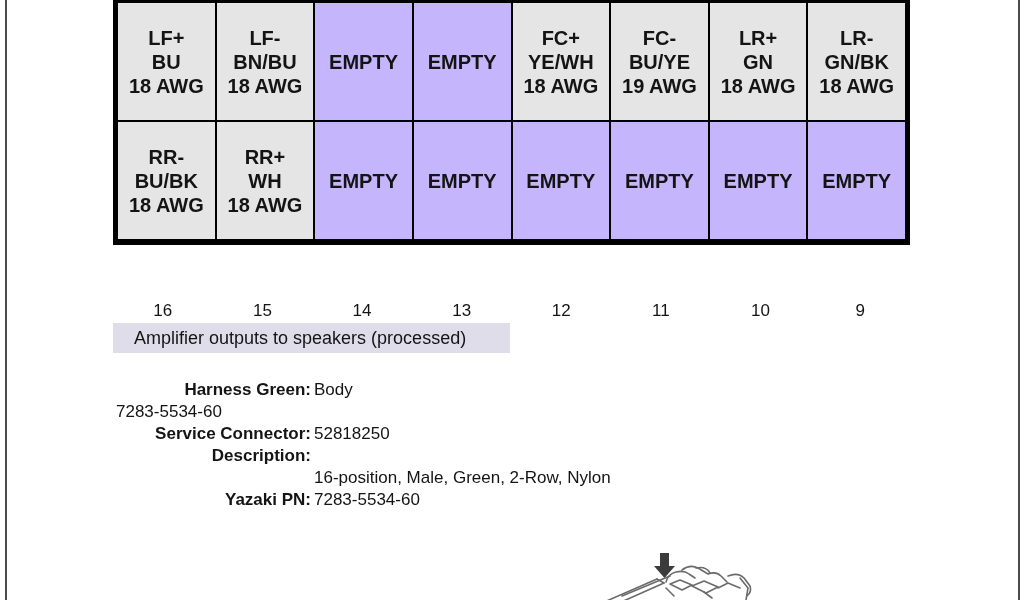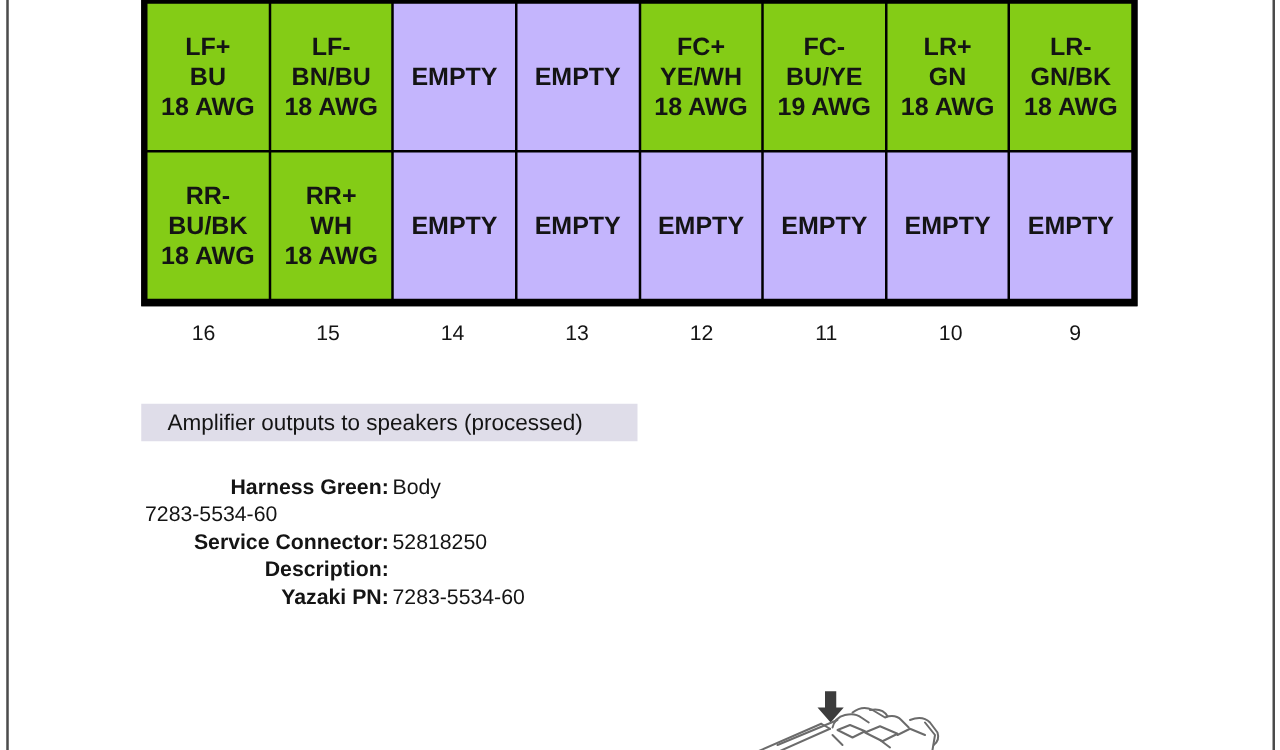--- a/index.html
+++ b/index.html
@@ -40,35 +40,36 @@
     display: flex;
     align-items: center;
     justify-content: center;
     text-align: center;
     font-weight: bold;
     font-size: 20px;
     line-height: 24px;
     white-space: pre-line;
     letter-spacing: 0px;
   }
-  .cell.wired { background: #84cc16; }
+  .cell.wired { background: #e5e5e5; }
   .cell.empty { background: #c4b5fd; text-align: right; }
 
   
   .pin-numbers {
     position: absolute;
     left: 113px; top: 255px;
     width: 797px;
     display: grid;
     grid-template-columns: repeat(8, 1fr);
   }
   .pin-number {
     text-align: center;
     font-size: 17px;
     line-height: 24px;
+    margin-top: 44px;
   }
 
   
   .section-label {
     position: absolute;
     left: 113px; top: 323px;
     width: 397px; height: 30px;
     background: #dfdde9;
     font-size: 18px;
     line-height: 30px;
@@ -174,20 +175,21 @@
     </div>
     <div class="detail-row">
       <span class="detail-label">Service Connector:</span>
       <span class="detail-value">52818250</span>
     </div>
     <div class="detail-row">
       <span class="detail-label">Description:</span>
     </div>
     <div class="detail-row">
       <span class="detail-label"></span>
+      <span class="detail-value">16-position, Male, Green, 2-Row, Nylon</span>
     </div>
     <div class="detail-row">
       <span class="detail-label">Yazaki PN:</span>
       <span class="detail-value">7283-5534-60</span>
     </div>
   </div>
 
   <div class="figure">
     <svg width="220" height="52" viewBox="0 0 220 52" xmlns="http://www.w3.org/2000/svg">
       <g>

